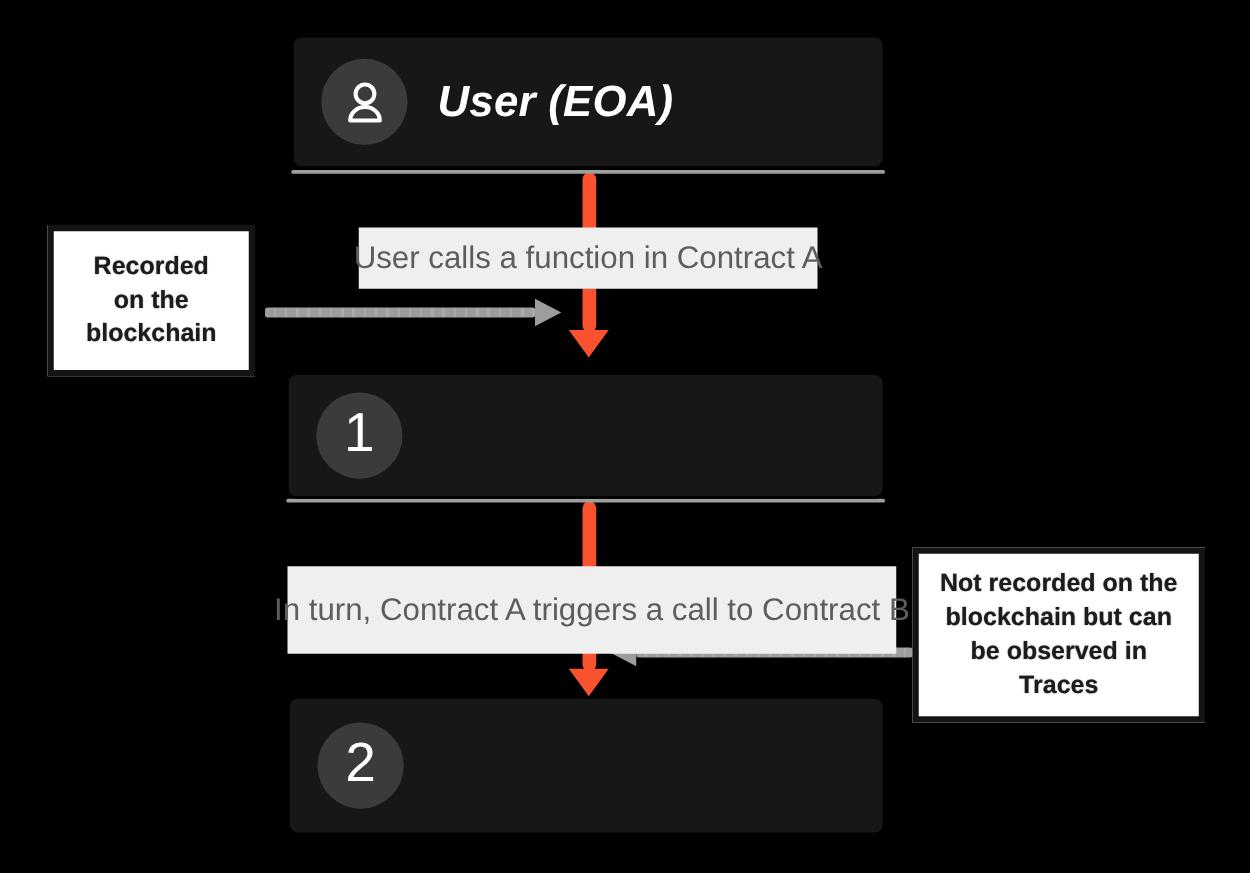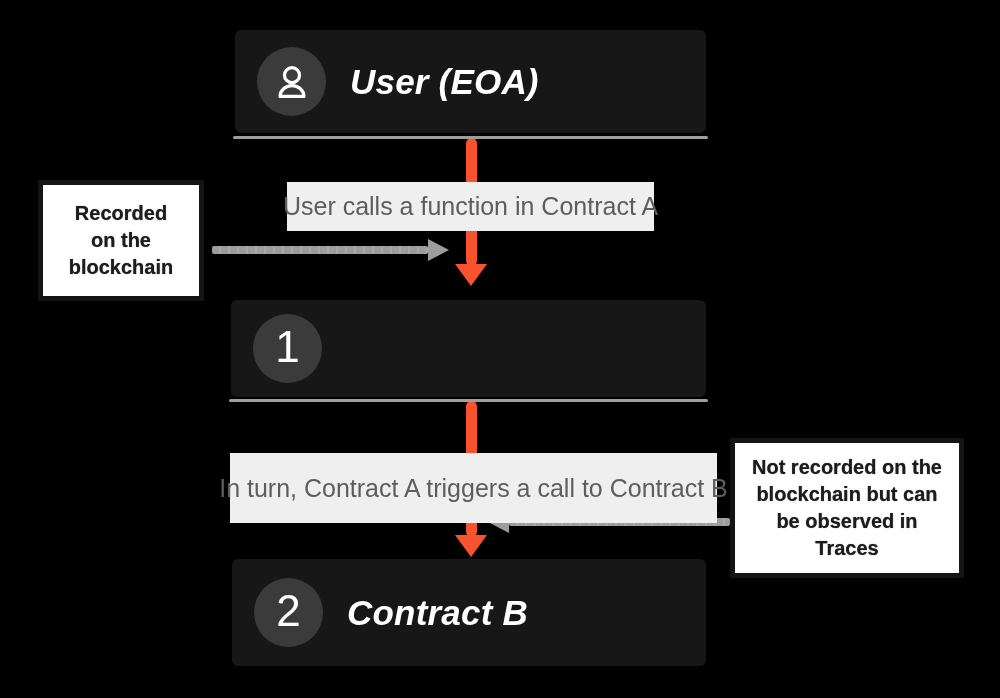--- a/index.html
+++ b/index.html
@@ -128,16 +128,15 @@
 blockchain but can
 be observed in
 Traces</div>
   <div class="ghead left" style="left:488px;top:511px;"></div>
   <div class="gshaft" style="left:509px;top:518px;width:221px;"></div>
 
   <div class="node" style="left:230px;top:557px;width:478px;height:111px;">
     <div class="badge">
       <span class="badge-num">2</span>
     </div>
-    <div class="node-label">Contract B</div>
   </div>
 
 </div>
 
 </body></html>

